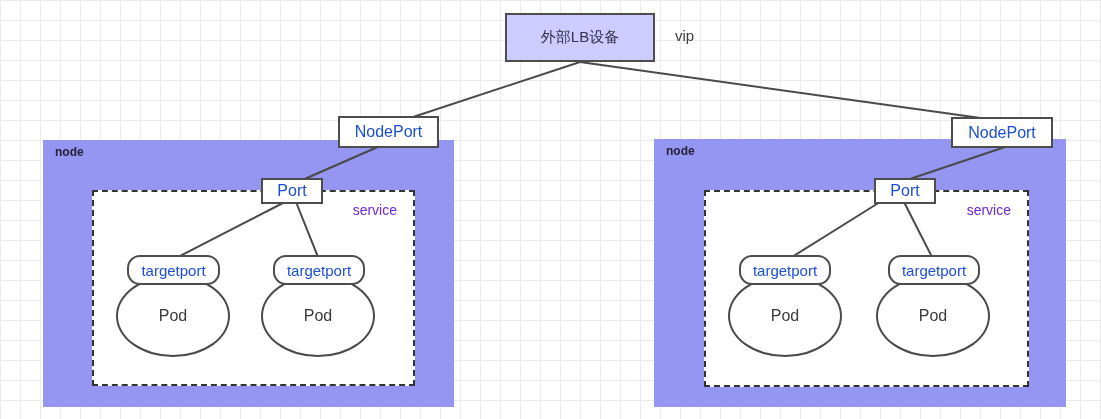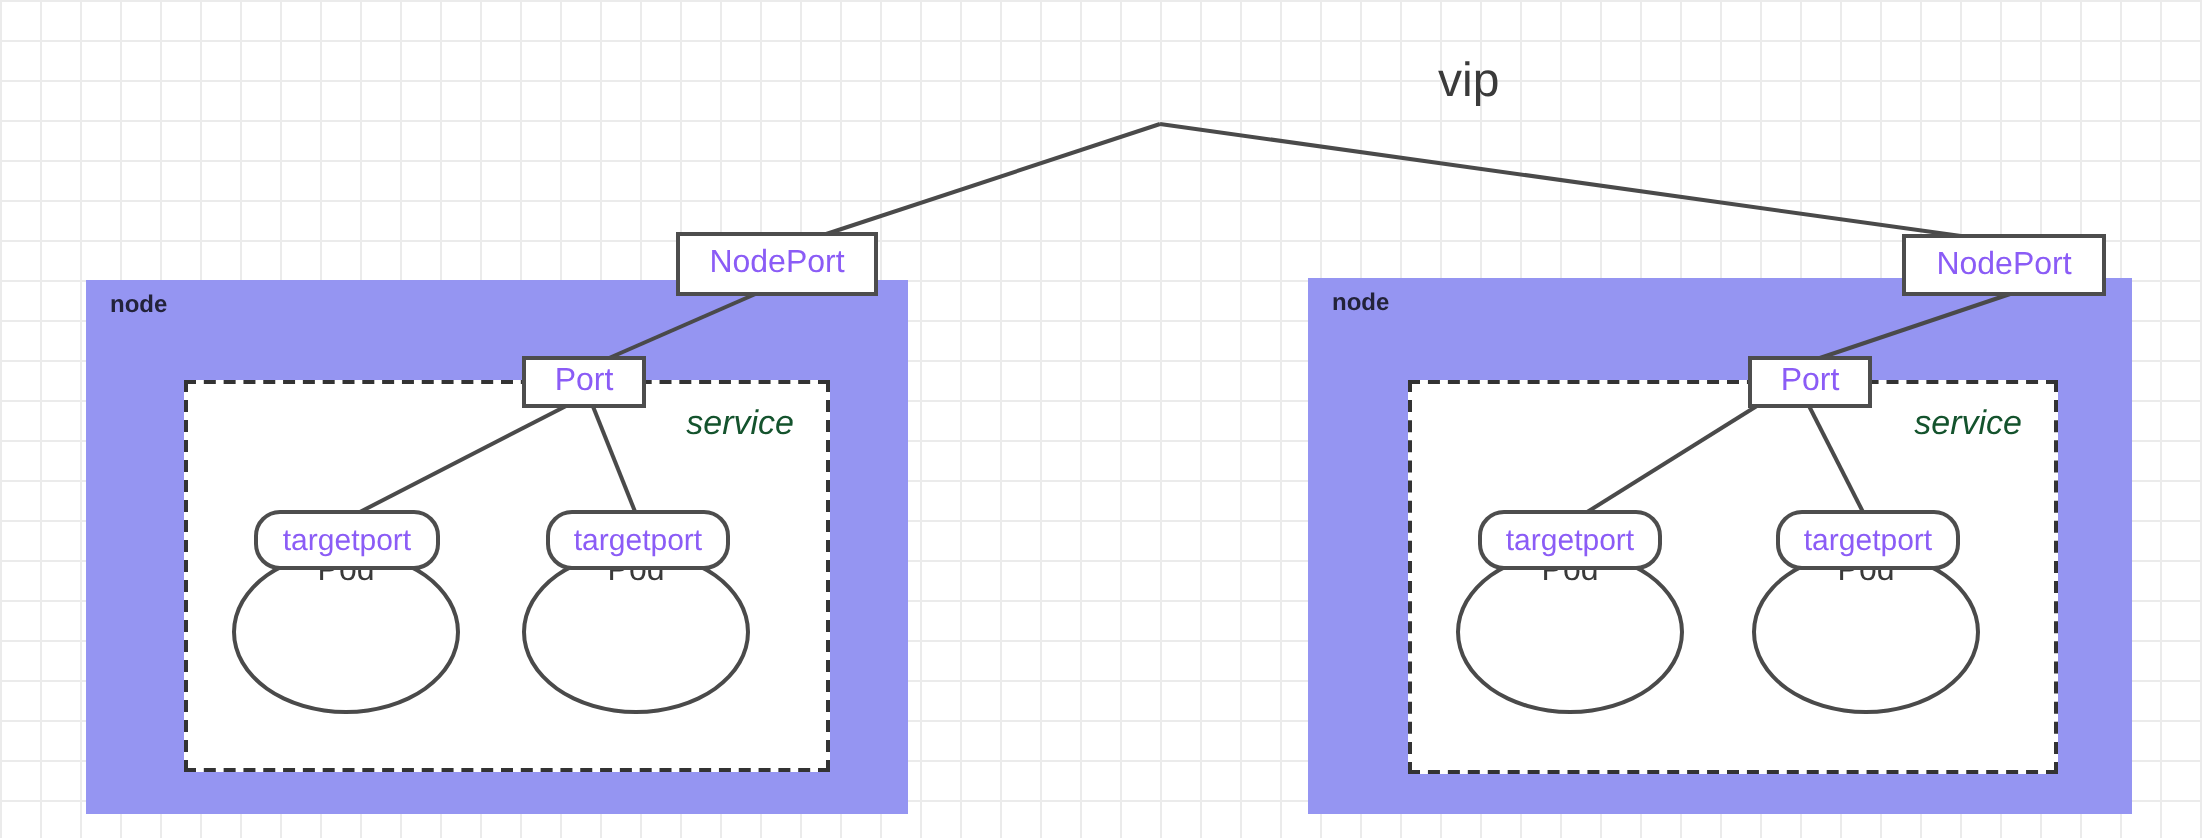--- a/index.html
+++ b/index.html
@@ -29,51 +29,50 @@
     font-weight:bold;font-size:12px;color:#23233a;
   }
   
   .service-rect{
     background:#ffffff;
     border:2px dashed #333333;
     z-index:1;
   }
   .service-label{
     position:absolute;right:16px;top:10px;
-    font-size:17px;color:#14532d;font-style:italic;
+    font-size:14px;color:#6d28d9;
   }
   
   .shape-box{
     background:#ffffff;
     border:2px solid #4d4d4d;
     display:flex;align-items:center;justify-content:center;
-    font-size:16px;color:#8b5cf6;
+    font-size:16px;color:#1d4ed8;
     z-index:4;
   }
   .lb-box{
     background:#ccccff;
     border:2px solid #4d4d4d;
     display:flex;align-items:center;justify-content:center;
     font-size:15px;color:#33334d;
     z-index:4;
   }
   .tp-box{font-size:15px;border-radius:13px;}
   
   .pod-ellipse{
     background:#ffffff;
     border:2px solid #4a4a4a;
     border-radius:50%;
-    display:flex;align-items:flex-start;justify-content:center;
+    display:flex;align-items:center;justify-content:center;
     font-size:16px;color:#3a3a3a;
     z-index:2;
   }
   .vip-label{
-    font-size:24px;color:#3a3a3a;
+    font-size:15px;color:#3a3a3a;
     z-index:4;
-    margin-left:44px;
   }
   .wires{
     position:absolute;left:0;top:0;
     z-index:3;
     pointer-events:none;
   }
   .wires line{
     stroke:#4a4a4a;
     stroke-width:2;
   }
@@ -114,20 +113,23 @@
     <line x1="580" y1="62" x2="404" y2="120"></line>
     <line x1="580" y1="62" x2="1002" y2="121"></line>
     <line x1="380" y1="146" x2="300" y2="181"></line>
     <line x1="1008" y1="146" x2="904" y2="181"></line>
     <line x1="285" y1="202" x2="178" y2="257"></line>
     <line x1="296" y1="202" x2="318" y2="257"></line>
     <line x1="880" y1="202" x2="792" y2="257"></line>
     <line x1="904" y1="202" x2="932" y2="257"></line>
   </svg>
 
+  <div class="abs lb-box" style="left:505px;top:13px;width:150px;height:49px">
+    <span>外部LB设备</span>
+  </div>
   <span class="abs vip-label" style="left:675px;top:27px">vip</span>
 
   <div class="abs shape-box" style="left:338px;top:116px;width:101px;height:32px">
     <span>NodePort</span>
   </div>
   <div class="abs shape-box" style="left:951px;top:117px;width:102px;height:31px">
     <span>NodePort</span>
   </div>
 
   <div class="abs shape-box" style="left:261px;top:178px;width:62px;height:26px">

